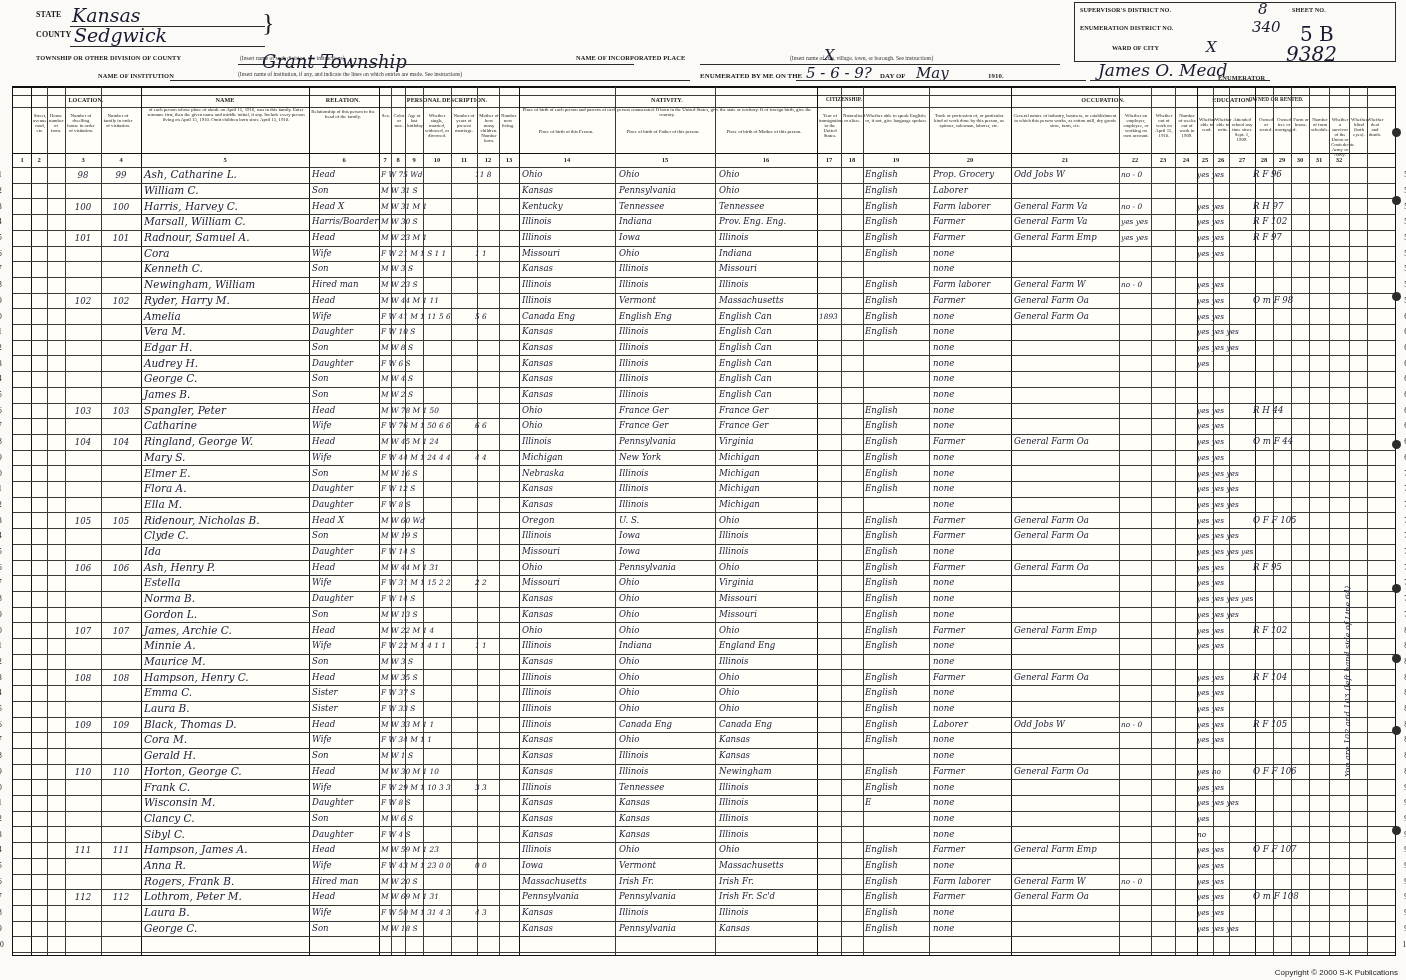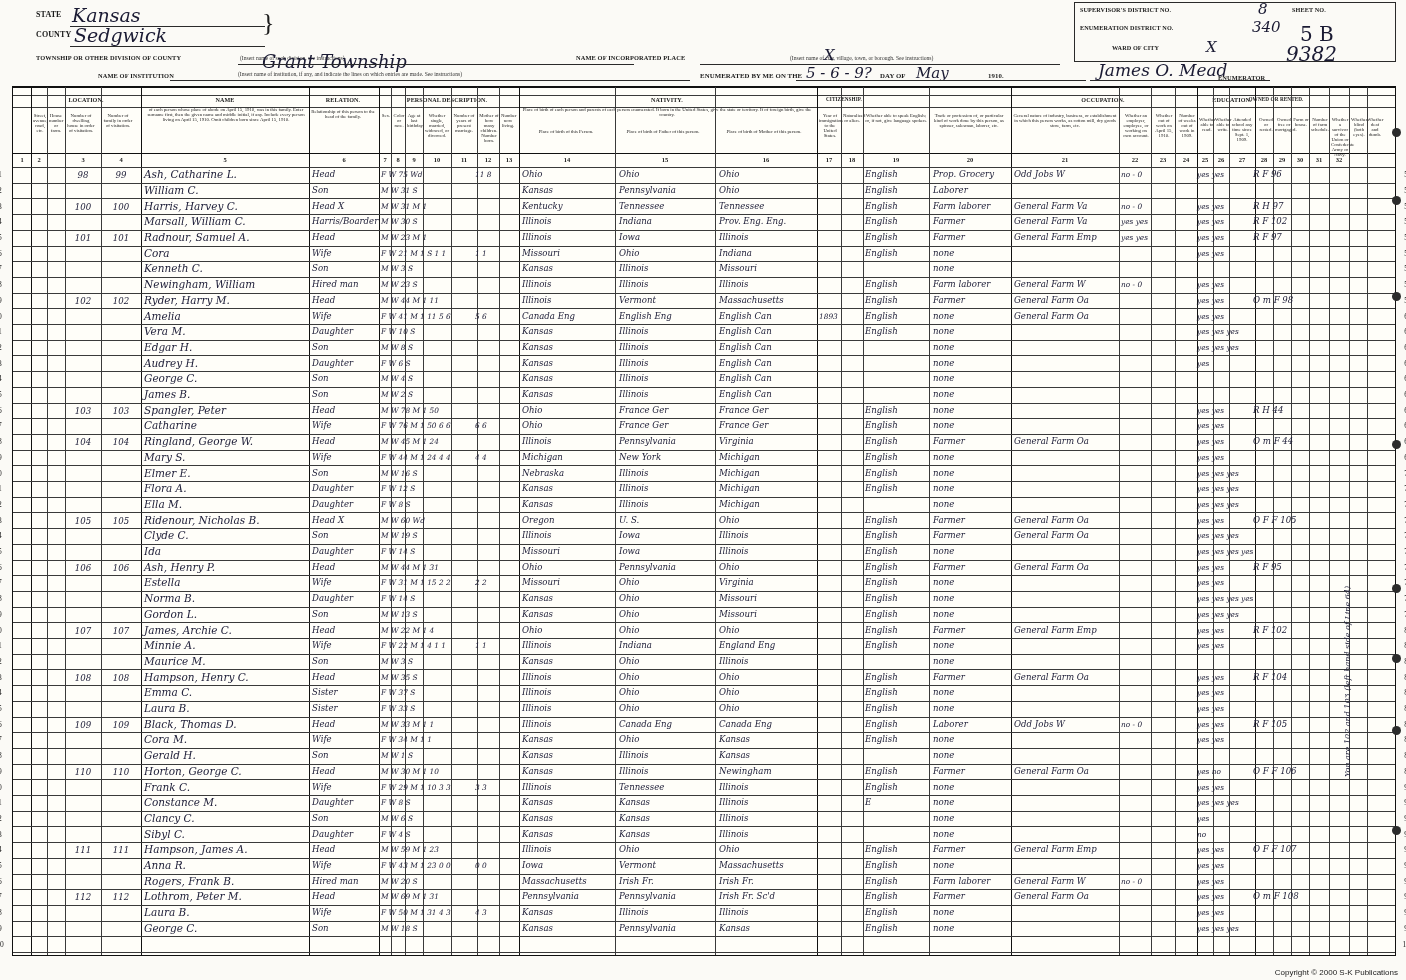--- a/index.html
+++ b/index.html
@@ -755,21 +755,21 @@
         <div class="cell xs" style="left: 368px; top: 695.5px;">F W 29 M 1 10  3  3</div>
         <div class="cell xs" style="left: 462px; top: 695.5px;">3  3</div>
         <div class="cell s" style="left: 509px; top: 694.5px;">Illinois</div>
         <div class="cell s" style="left: 606px; top: 694.5px;">Tennessee</div>
         <div class="cell s" style="left: 706px; top: 694.5px;">Illinois</div>
         <div class="cell s" style="left: 852px; top: 694.5px;">English</div>
         <div class="cell s" style="left: 920px; top: 694.5px;">none</div>
         <div class="cell xs" style="left: 1184px; top: 695.5px;">yes yes</div>
         <div class="rowno" style="left: -24px; top: 711.2px;">91</div>
         <div class="rowno" style="left: 1386px; top: 711.2px;">91</div>
-        <div class="cell " style="left: 131px; top: 709.2px;">Constance M.</div>
+        <div class="cell " style="left: 131px; top: 709.2px;">Wisconsin M.</div>
         <div class="cell s" style="left: 299px; top: 710.2px;">Daughter</div>
         <div class="cell xs" style="left: 368px; top: 711.2px;">F W 8 S</div>
         <div class="cell s" style="left: 509px; top: 710.2px;">Kansas</div>
         <div class="cell s" style="left: 606px; top: 710.2px;">Kansas</div>
         <div class="cell s" style="left: 706px; top: 710.2px;">Illinois</div>
         <div class="cell s" style="left: 852px; top: 710.2px;">E</div>
         <div class="cell s" style="left: 920px; top: 710.2px;">none</div>
         <div class="cell xs" style="left: 1184px; top: 711.2px;">yes yes yes</div>
         <div class="rowno" style="left: -24px; top: 726.9px;">92</div>
         <div class="rowno" style="left: 1386px; top: 726.9px;">92</div>

